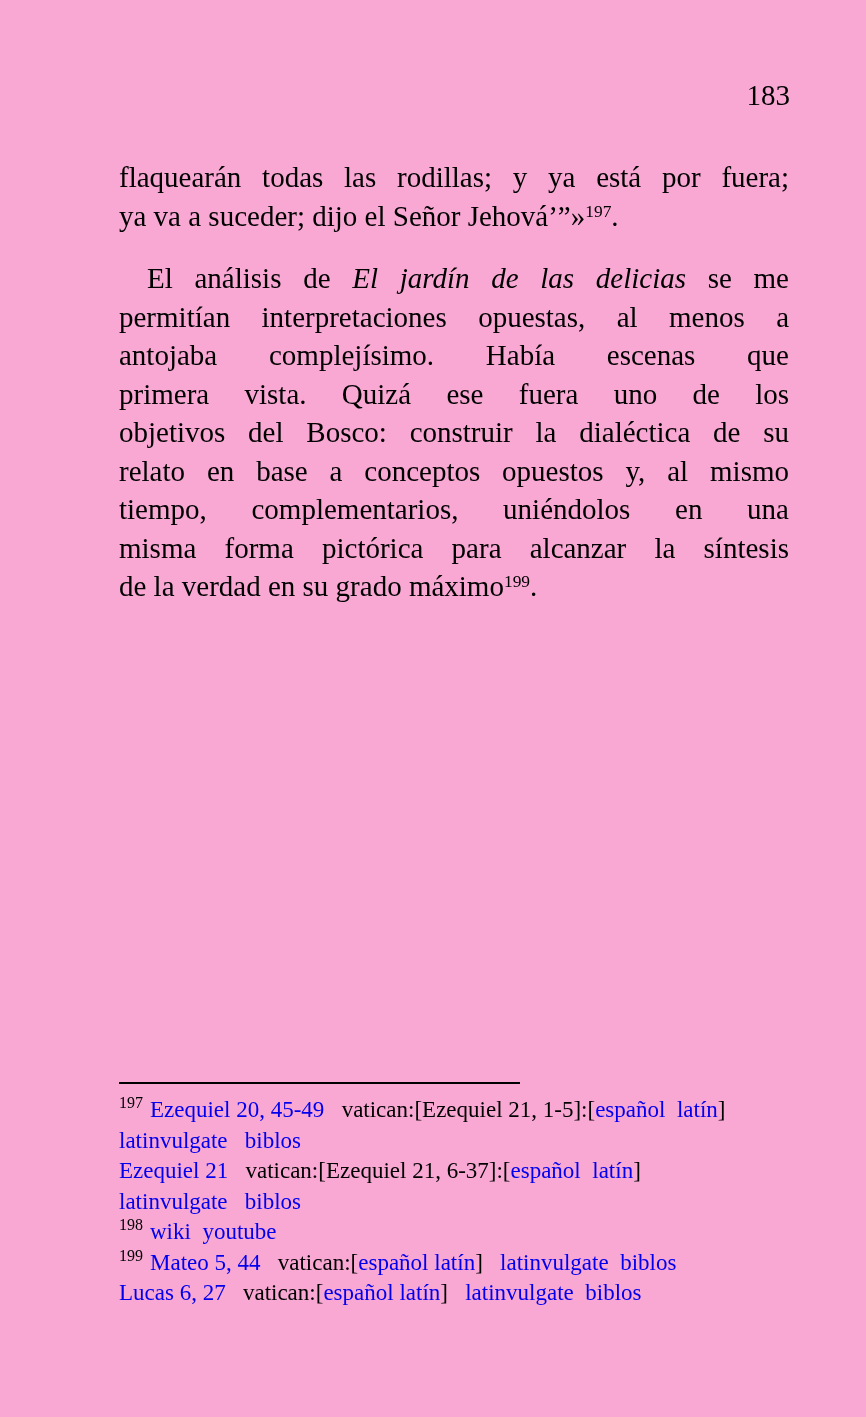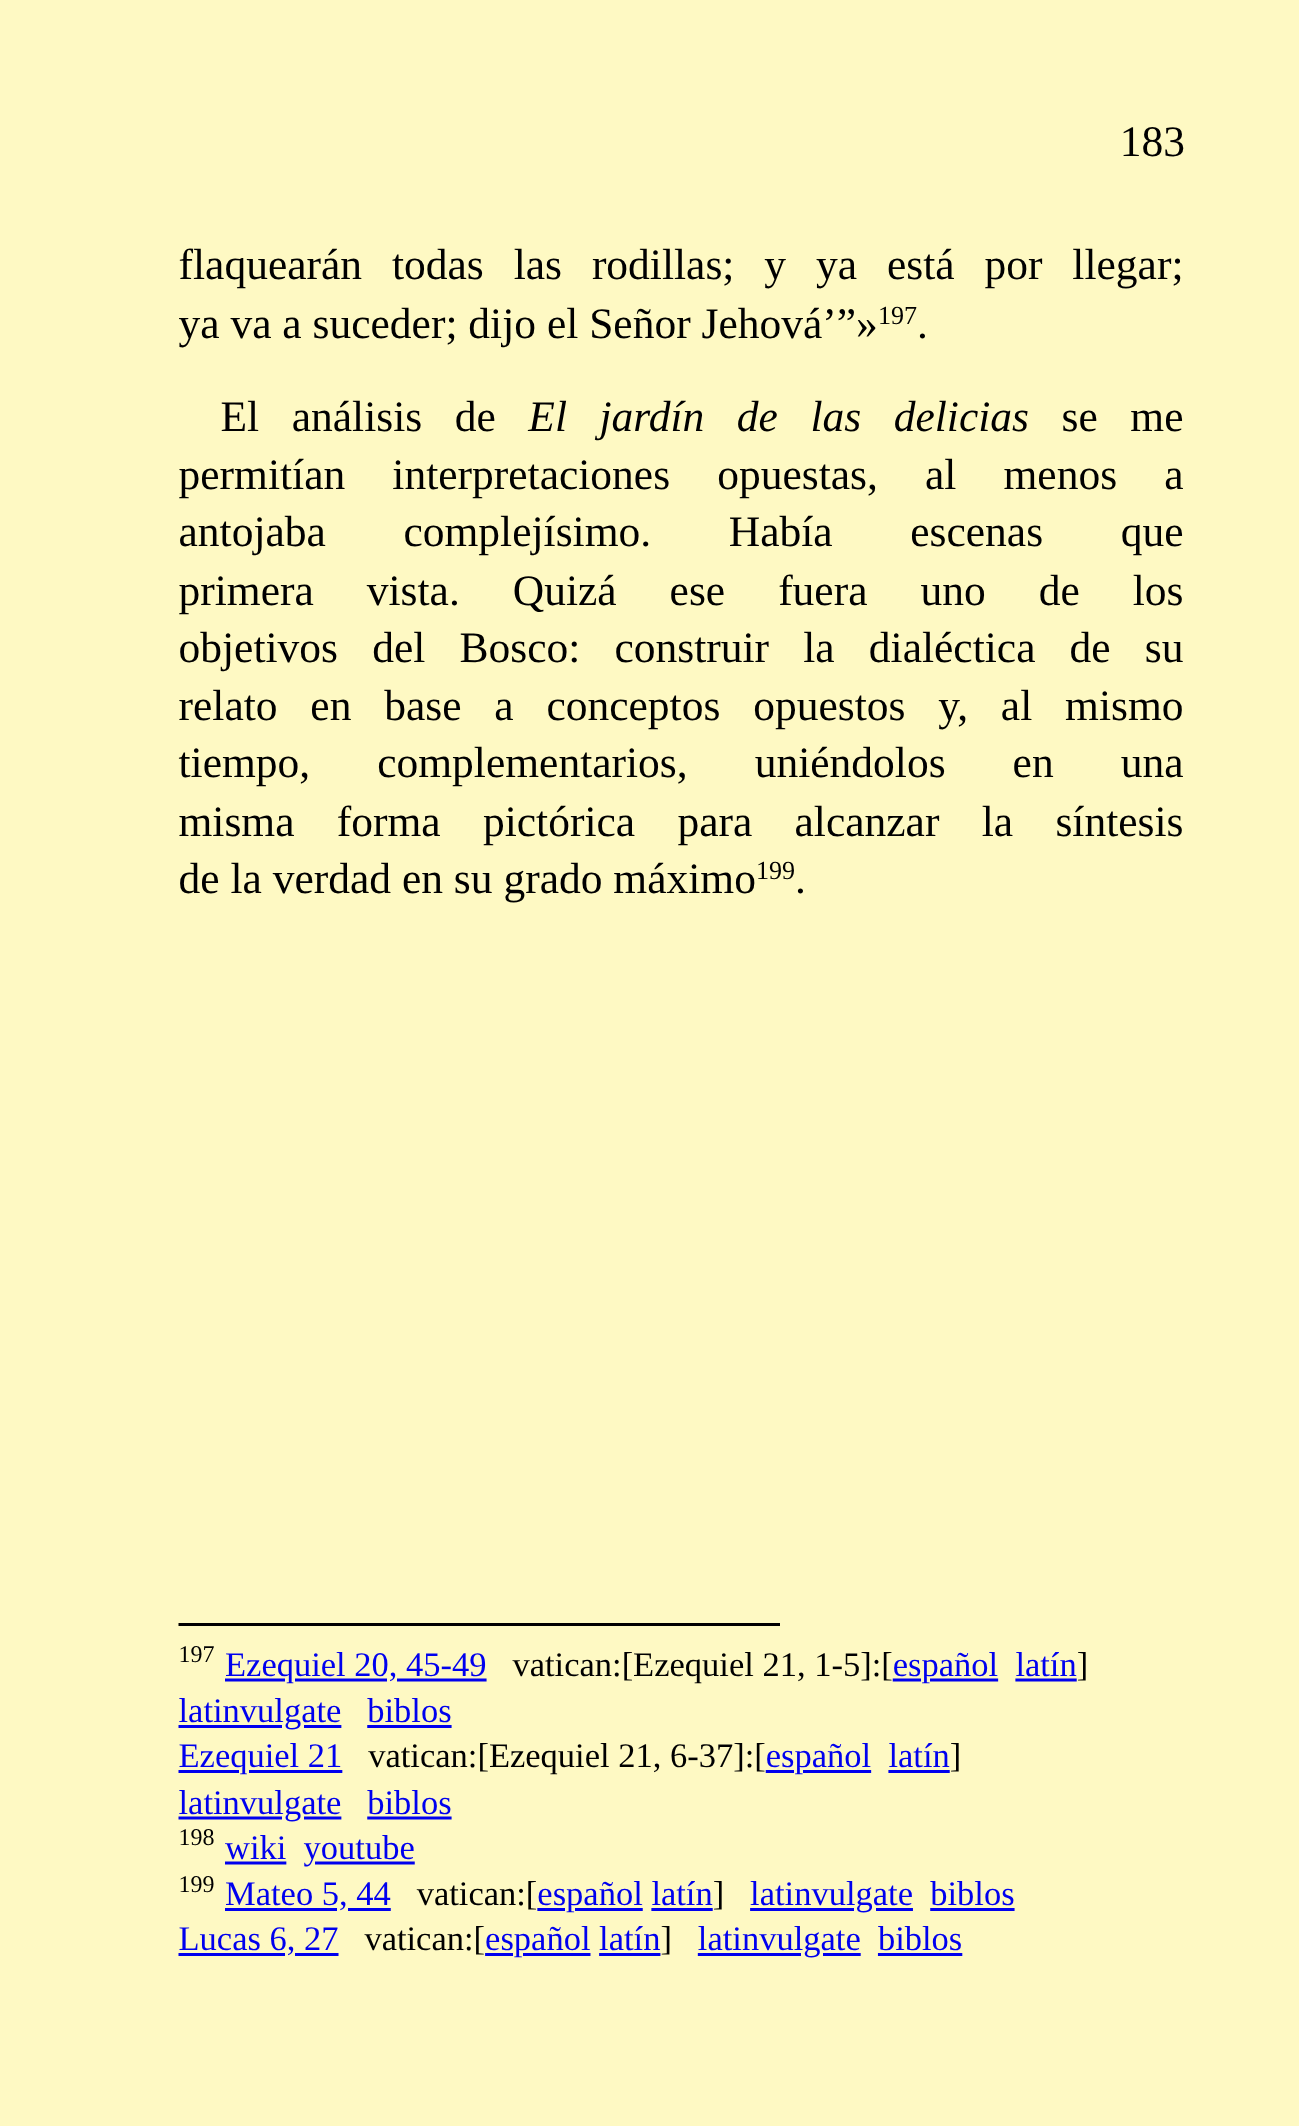--- a/index.html
+++ b/index.html
@@ -62,32 +62,31 @@
   }
   .footnote-line { white-space: pre-wrap; }
   .fn-marker {
     font-size: 16px;
     vertical-align: 9px;
     line-height: 0;
     margin-right: 7px;
   }
   .seg-link {
     color: var(--link-color, #0000EE);
-    text-decoration: underline;
     cursor: pointer;
   }
 </style>
 </head>
 <body>
 
-<div id="page" style="background: #fef9c3;">
+<div id="page" style="background: #f9a8d4;">
   <div id="page-number">183</div>
   <div id="body-text">
       <div class="paragraph">
-        <div class="body-line"><span>flaquearán todas las rodillas; y ya está por llegar;</span></div>
+        <div class="body-line"><span>flaquearán todas las rodillas; y ya está por fuera;</span></div>
         <div class="body-line last-line"><span>ya va a suceder; dijo el Señor Jehová’”»</span><span class="seg-sup">197</span><span>.</span></div>
       </div>
       <div class="paragraph">
         <div class="body-line indented"><span>El análisis de </span><span class="seg-italic">El jardín de las delicias</span><span> se me</span></div>
         <div class="body-line"><span>permitían interpretaciones opuestas, al menos a</span></div>
         <div class="body-line"><span>antojaba complejísimo. Había escenas que</span></div>
         <div class="body-line"><span>primera vista. Quizá ese fuera uno de los</span></div>
         <div class="body-line"><span>objetivos del Bosco: construir la dialéctica de su</span></div>
         <div class="body-line"><span>relato en base a conceptos opuestos y, al mismo</span></div>
         <div class="body-line"><span>tiempo, complementarios, uniéndolos en una</span></div>

